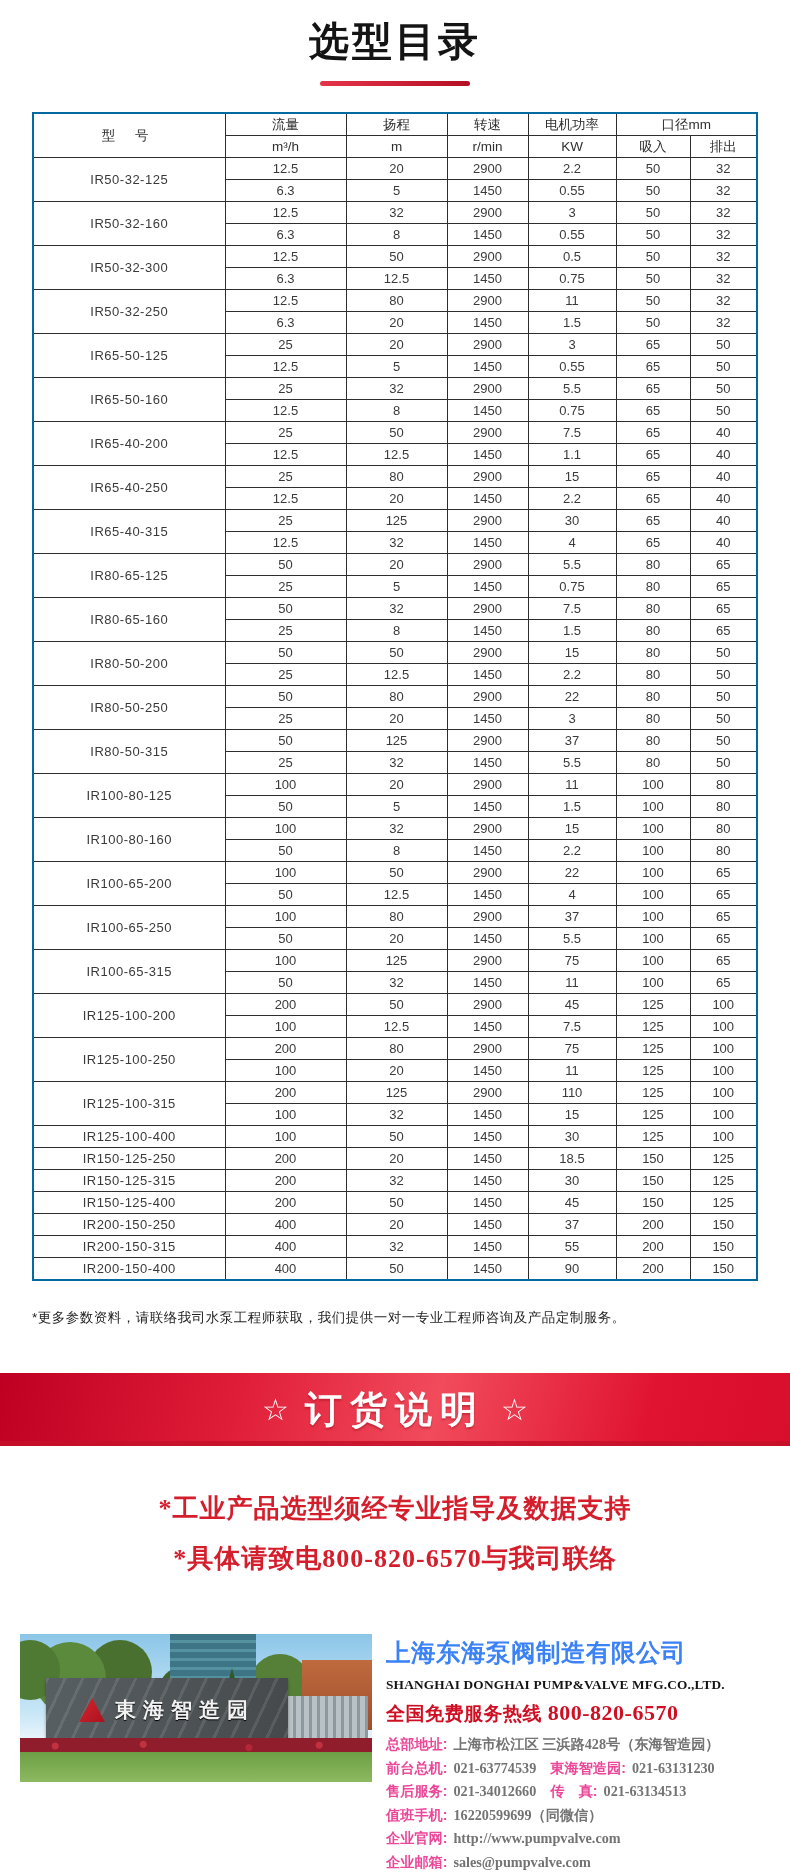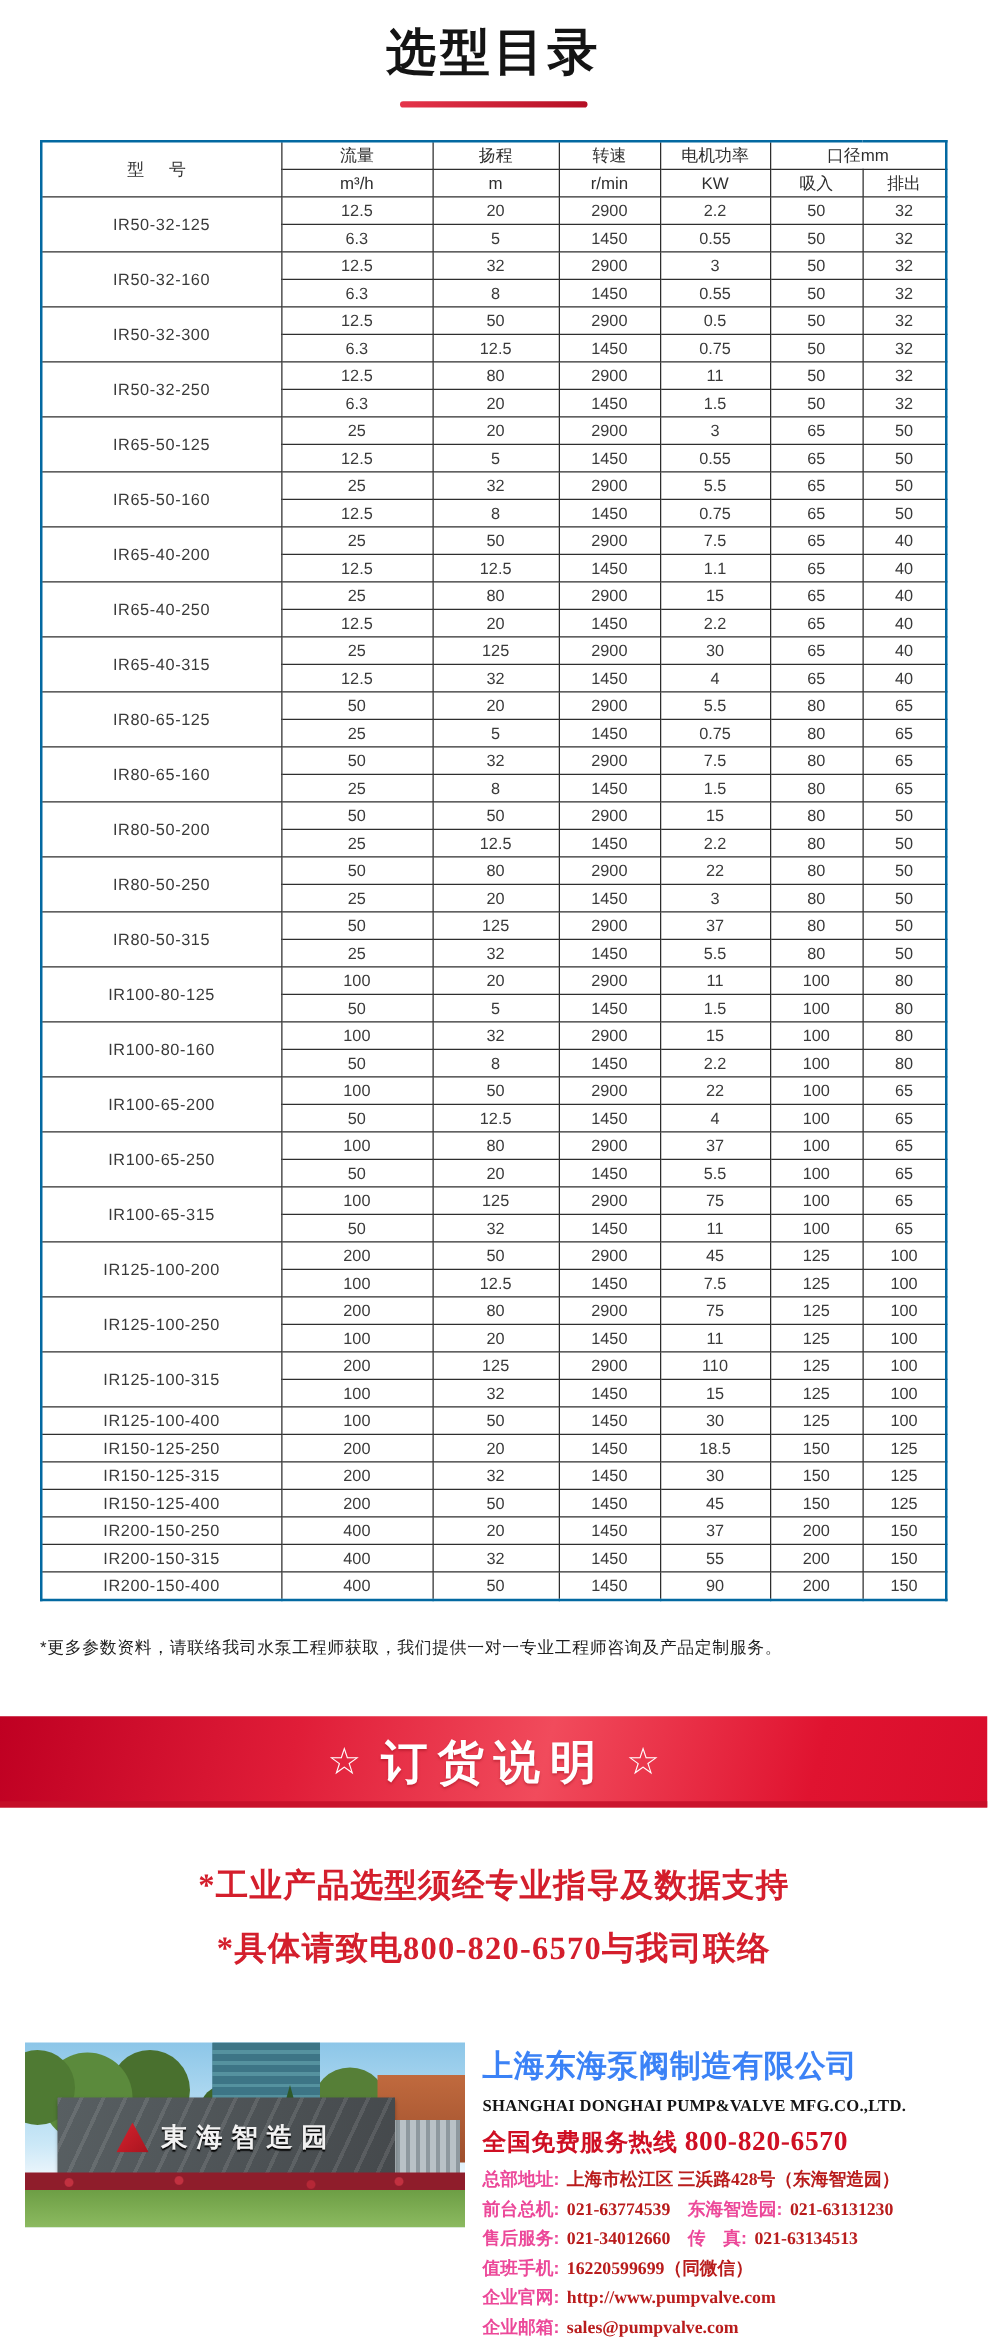--- a/index.html
+++ b/index.html
@@ -69,21 +69,21 @@
     background:linear-gradient(180deg,#c06a3e,#9e4e2c);}
   .ph-trees{position:absolute;left:-20px;top:6px;width:60px;height:60px;border-radius:50%;
     background:#4f7a33;
     box-shadow:40px 8px 0 6px #5b8a3c,90px 2px 0 2px #49702e,250px 14px 0 0 #567f37,
                300px 20px 0 -6px #618f42,150px 18px 0 -10px #3f6628;}
   .ph-pine{position:absolute;left:196px;top:34px;width:0;height:0;
     border-left:16px solid transparent;border-right:16px solid transparent;
     border-bottom:58px solid #2f5a28;}
   .ph-gate{position:absolute;right:4px;top:62px;width:96px;height:44px;
     background:repeating-linear-gradient(90deg,#b9c2c6 0 5px,#8e999e 5px 8px);}
-  .ph-sign{position:absolute;left:26px;top:44px;width:270px;height:64px;
+  .ph-sign{position:absolute;left:26px;top:44px;width:242px;height:64px;
     background:
       repeating-linear-gradient(115deg,rgba(255,255,255,.10) 0 3px,rgba(0,0,0,0) 3px 16px),
       linear-gradient(100deg,#585f62,#45494c);
     display:flex;align-items:center;justify-content:center;
     box-shadow:0 2px 3px rgba(0,0,0,.35);}
   .ph-logo{width:26px;height:24px;margin-right:10px;flex:none;
     background:linear-gradient(135deg,#d7232e,#a8141f);
     clip-path:polygon(50% 0,100% 100%,0 100%);}
   .ph-sign-text{color:#f2f2f2;font-size:21px;font-weight:bold;letter-spacing:7px;
     text-shadow:0 1px 1px #000;}
@@ -101,21 +101,21 @@
   .co-name-en{
     font-family:"Liberation Serif","DejaVu Serif",serif;
     font-size:13.3px;font-weight:bold;color:#141414;margin-top:8px;letter-spacing:.2px;
   }
   .co-hotline{margin-top:7px;font-weight:bold;color:#cf0f23;
     font-size:19px;letter-spacing:.5px;}
   .co-hotline .num{font-size:22px;font-family:"Liberation Serif","DejaVu Serif",serif;}
   .contact-list{margin-top:6px;}
   .contact-line{font-size:14.2px;font-weight:bold;line-height:23.5px;white-space:nowrap;}
   .c-label{color:#ec4899;margin-right:6px;}
-  .c-value{color:#b91c1c;margin-right:14px;font-family:"Liberation Serif","DejaVu Serif",serif;}
+  .c-value{color:#737373;margin-right:14px;font-family:"Liberation Serif","DejaVu Serif",serif;}
 </style>
 </head>
 <body>
 
 <div class="page-title">选型目录</div>
 <div class="title-underline"></div>
 
 <table class="spec-table">
   <colgroup>
     <col style="width:192px">
@@ -614,20 +614,20 @@
   </div>
   <div class="company">
     <div class="co-name-cn">上海东海泵阀制造有限公司</div>
     <div class="co-name-en">SHANGHAI DONGHAI PUMP&amp;VALVE MFG.CO.,LTD.</div>
     <div class="co-hotline">
       <span>全国免费服务热线</span>
       <span class="num">800-820-6570</span>
     </div>
     <div class="contact-list">
         <div class="contact-line"><span class="c-label">总部地址:</span><span class="c-value">上海市松江区 三浜路428号（东海智造园）</span></div>
-        <div class="contact-line"><span class="c-label">前台总机:</span><span class="c-value">021-63774539</span><span class="c-label">东海智造园:</span><span class="c-value">021-63131230</span></div>
+        <div class="contact-line"><span class="c-label">前台总机:</span><span class="c-value">021-63774539</span><span class="c-label">東海智造园:</span><span class="c-value">021-63131230</span></div>
         <div class="contact-line"><span class="c-label">售后服务:</span><span class="c-value">021-34012660</span><span class="c-label">传　真:</span><span class="c-value">021-63134513</span></div>
         <div class="contact-line"><span class="c-label">值班手机:</span><span class="c-value">16220599699（同微信）</span></div>
         <div class="contact-line"><span class="c-label">企业官网:</span><span class="c-value">http://www.pumpvalve.com</span></div>
         <div class="contact-line"><span class="c-label">企业邮箱:</span><span class="c-value">sales@pumpvalve.com</span></div>
       </div>
   </div>
 </div>
 
 </body></html>

